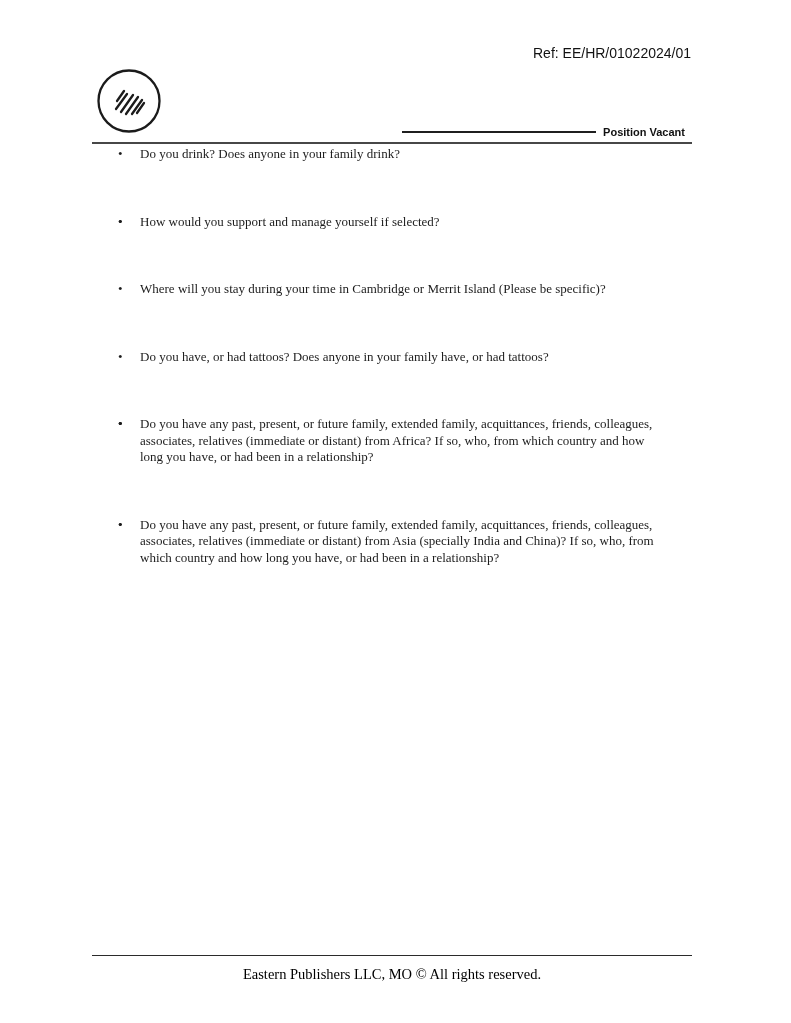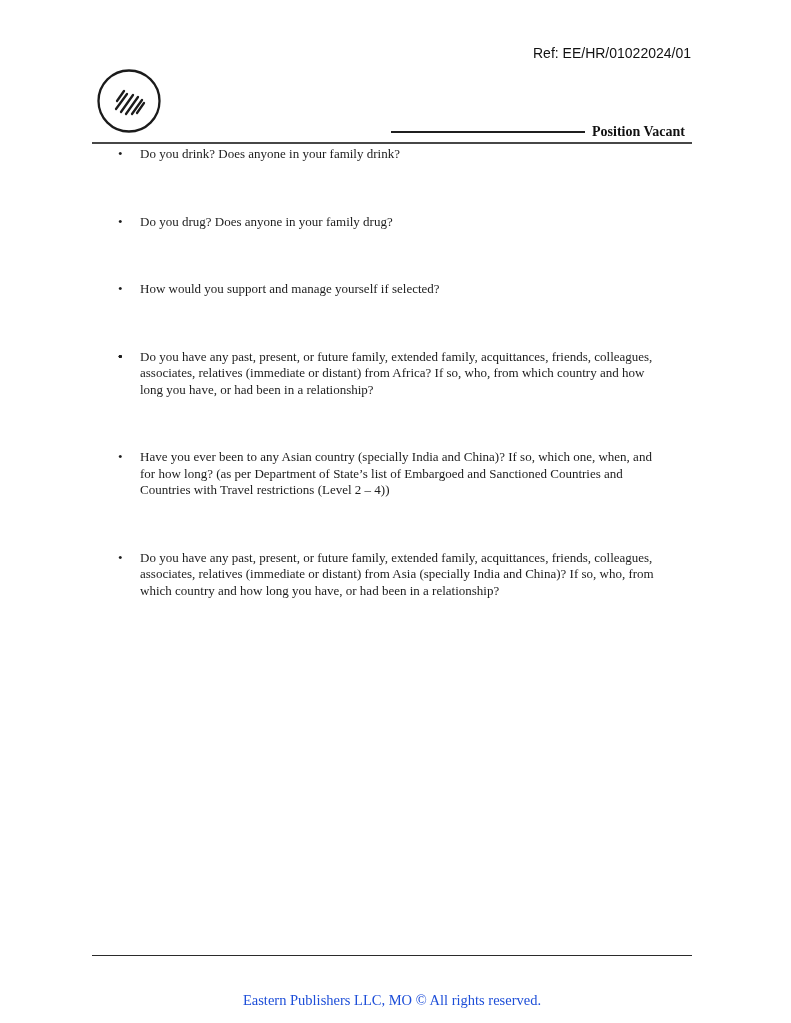--- a/index.html
+++ b/index.html
@@ -38,23 +38,23 @@
     align-items: center;
     height: 16px;
   }
   .head-line {
     width: 194px;
     height: 2px;
     background: #1f1f1f;
     margin-right: 7px;
   }
   .head-title {
-    font-family: Liberation Serif, serif;
+    font-family: Liberation Sans, sans-serif;
     font-weight: bold;
-    font-size: 14px;
+    font-size: 11px;
     color: #111111;
     white-space: nowrap;
   }
   .rule-thick {
     position: absolute;
     top: 142px;
     left: 92px;
     width: 600px;
     height: 2px;
     background: #474747;
@@ -89,26 +89,26 @@
   .footer-rule {
     position: absolute;
     top: 955px;
     left: 92px;
     width: 600px;
     height: 1px;
     background: #2b2b2b;
   }
   .footer-text {
     position: absolute;
-    top: 992px;
+    top: 966px;
     left: 92px;
     width: 600px;
     text-align: center;
     font-size: 14.5px;
-    color: #1d4ed8;
+    color: #000000;
   }
 </style>
 </head>
 <body>
 
 <div class="page">
 
   <div class="ref">Ref: EE/HR/01022024/01</div>
 
   <svg class="logo" viewBox="0 0 66 66" xmlns="http://www.w3.org/2000/svg">
@@ -130,49 +130,47 @@
 
   <div class="rule-thick"></div>
 
   <ul class="questions">
     <li>
       <span class="bullet">•</span>
       <span class="qtext">Do you drink? Does anyone in your family drink?</span>
     </li>
     <li>
       <span class="bullet">•</span>
-      <span class="qtext">Do you drug? Does anyone in your family drug?</span>
     </li>
     <li>
       <span class="bullet">•</span>
       <span class="qtext">How would you support and manage yourself if selected?</span>
     </li>
     <li>
       <span class="bullet">•</span>
+      <span class="qtext">Where will you stay during your time in Cambridge or Merrit Island (Please be specific)?</span>
     </li>
     <li>
       <span class="bullet">•</span>
+      <span class="qtext">Do you have, or had tattoos? Does anyone in your family have, or had tattoos?</span>
     </li>
     <li>
       <span class="bullet">•</span>
     </li>
     <li>
       <span class="bullet">•</span>
     </li>
     <li>
       <span class="bullet">•</span>
       <span class="qtext">Do you have any past, present, or future family, extended family, acquittances, friends, colleagues,
 associates, relatives (immediate or distant) from Africa? If so, who, from which country and how
 long you have, or had been in a relationship?</span>
     </li>
     <li>
       <span class="bullet">•</span>
-      <span class="qtext">Have you ever been to any Asian country (specially India and China)? If so, which one, when, and
-for how long? (as per Department of State’s list of Embargoed and Sanctioned Countries and
-Countries with Travel restrictions (Level 2 – 4))</span>
     </li>
     <li>
       <span class="bullet">•</span>
       <span class="qtext">Do you have any past, present, or future family, extended family, acquittances, friends, colleagues,
 associates, relatives (immediate or distant) from Asia (specially India and China)? If so, who, from
 which country and how long you have, or had been in a relationship?</span>
     </li>
   </ul>
 
   <div class="footer-rule"></div>

